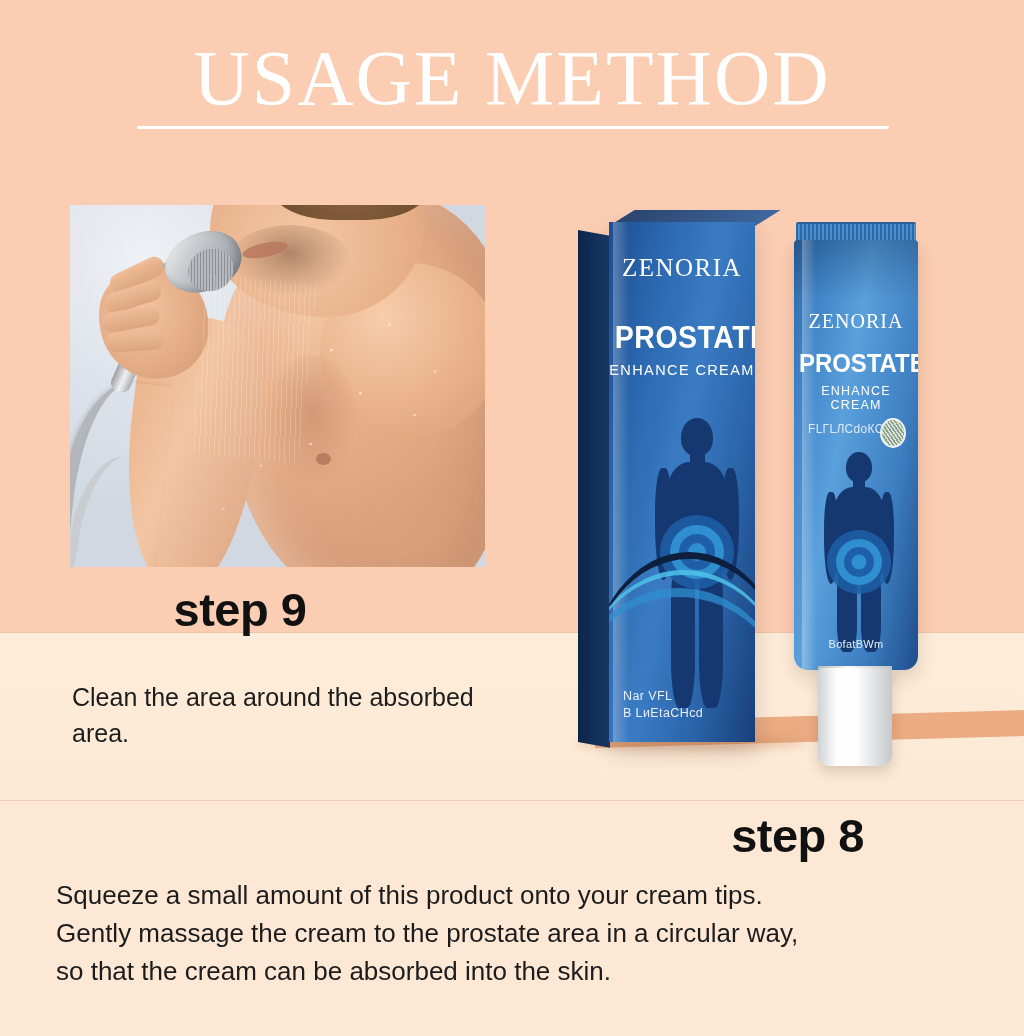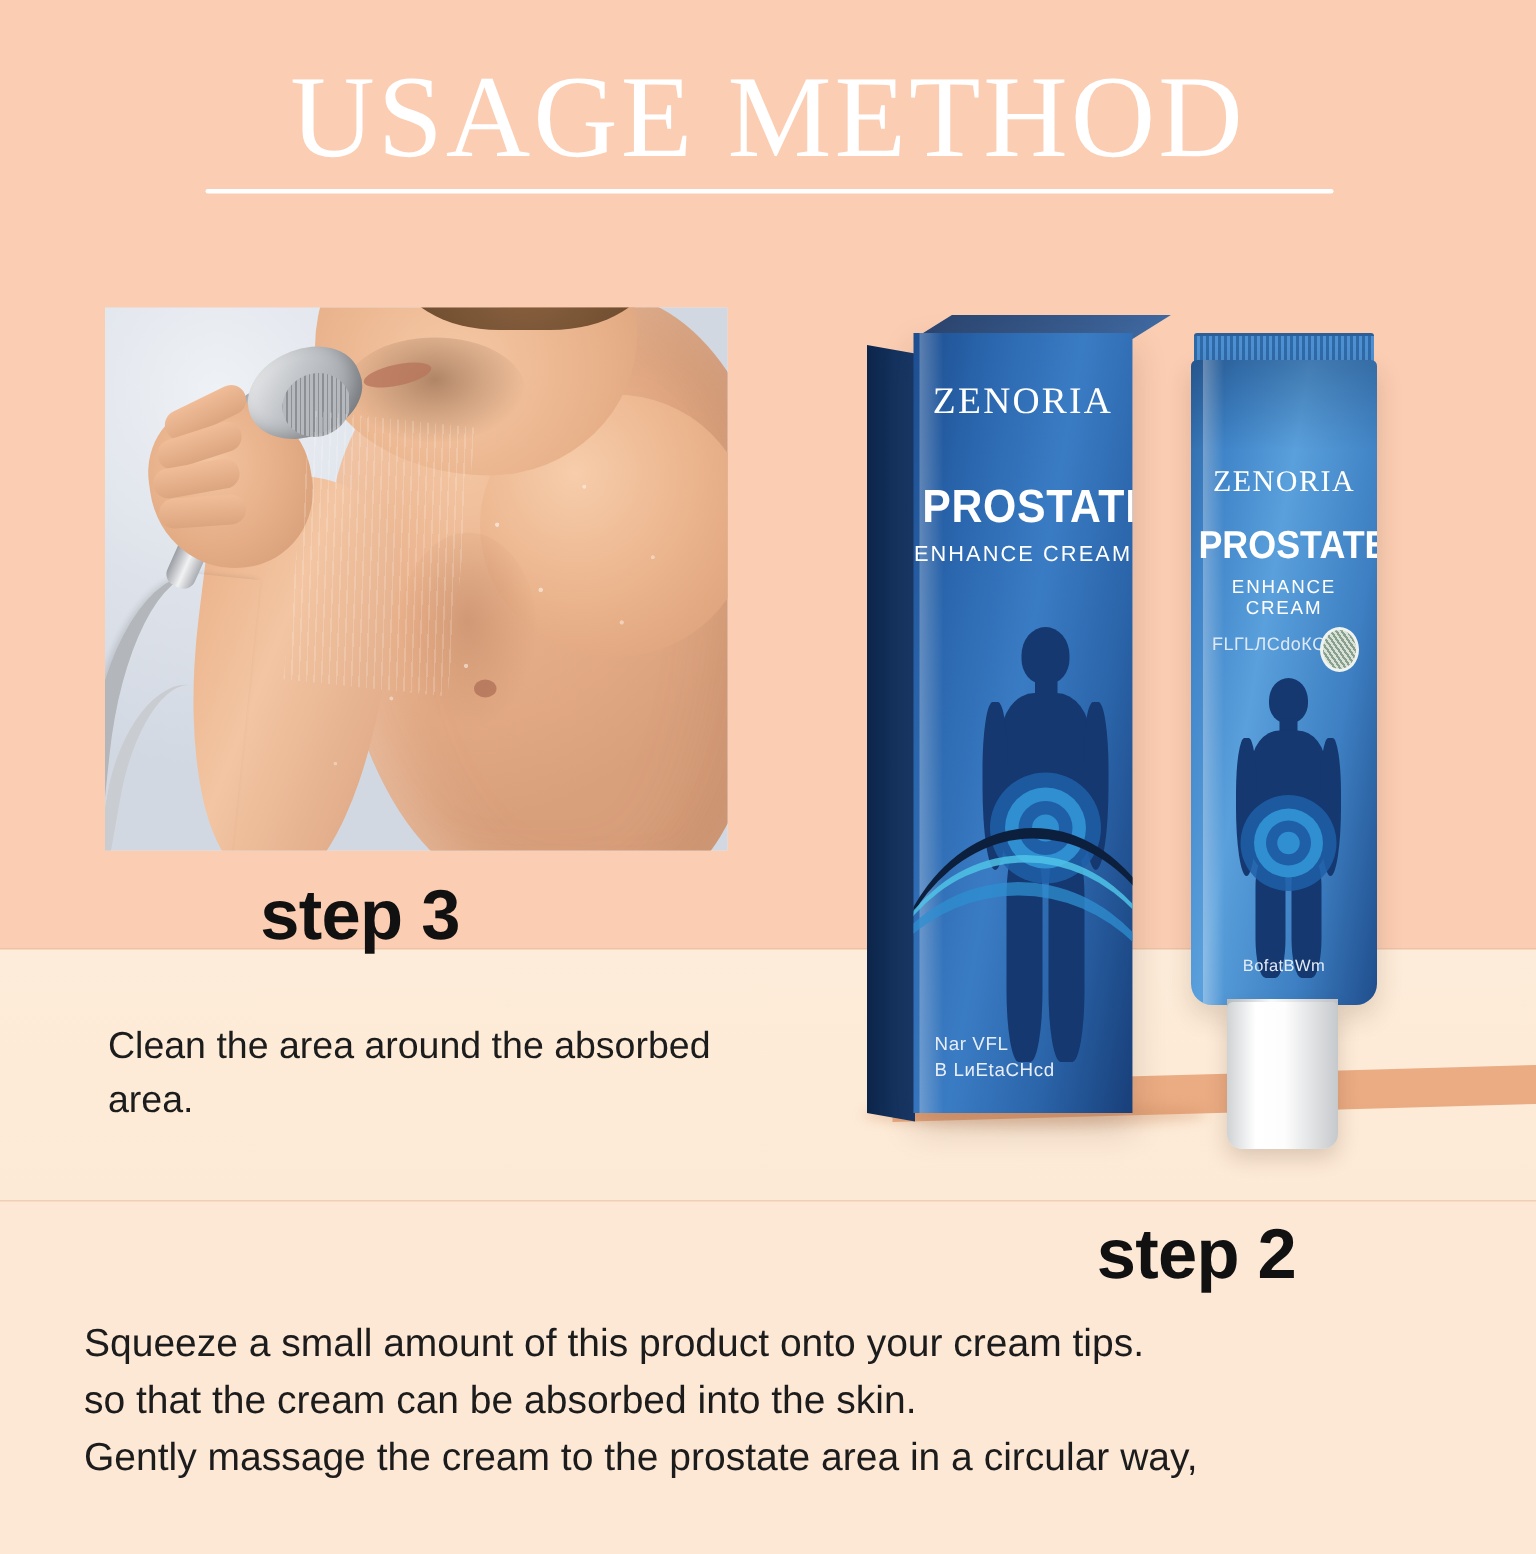--- a/index.html
+++ b/index.html
@@ -557,21 +557,21 @@
     <div class="ph-finger" style="left:38px; top:60px; transform:rotate(-26deg);"></div>
     <div class="ph-finger" style="left:34px; top:82px; transform:rotate(-18deg);"></div>
     <div class="ph-finger" style="left:32px; top:104px; transform:rotate(-10deg);"></div>
     <div class="ph-finger" style="left:36px; top:126px; transform:rotate(-4deg);"></div>
     <div class="ph-showerhead"></div>
     <div class="ph-showerface"></div>
     <div class="ph-spray"></div>
     <div class="ph-drops"></div>
   </div>
 
-  <div class="step1-label">step 3</div>
+  <div class="step1-label">step 9</div>
   <div class="step1-body">Clean the area around the absorbed area.</div>
 
   <div class="prod-shadow"></div>
   <div class="box-shadow-ground"></div>
 
   <div class="box-wrap">
     <div class="box-side"></div>
     <div class="box-top"></div>
     <div class="box-front">
       <div class="box-gloss"></div>
@@ -632,20 +632,20 @@
           <div class="ring" style="width:15px; height:15px; background:#2f8fd0;"></div>
         </div>
       </div>
 
       <div class="tube-bottomtext">BofatBWm</div>
     </div>
     <div class="tube-cap-lip"></div>
     <div class="tube-cap"></div>
   </div>
 
-  <div class="step2-label">step 2</div>
+  <div class="step2-label">step 8</div>
   <div class="step2-body">
     <span>Squeeze a small amount of this product onto your cream tips.</span>
+    <span>Gently massage the cream to the prostate area in a circular way,</span>
     <span>so that the cream can be absorbed into the skin.</span>
-    <span>Gently massage the cream to the prostate area in a circular way,</span>
   </div>
 
 </div>
 
 </body></html>

